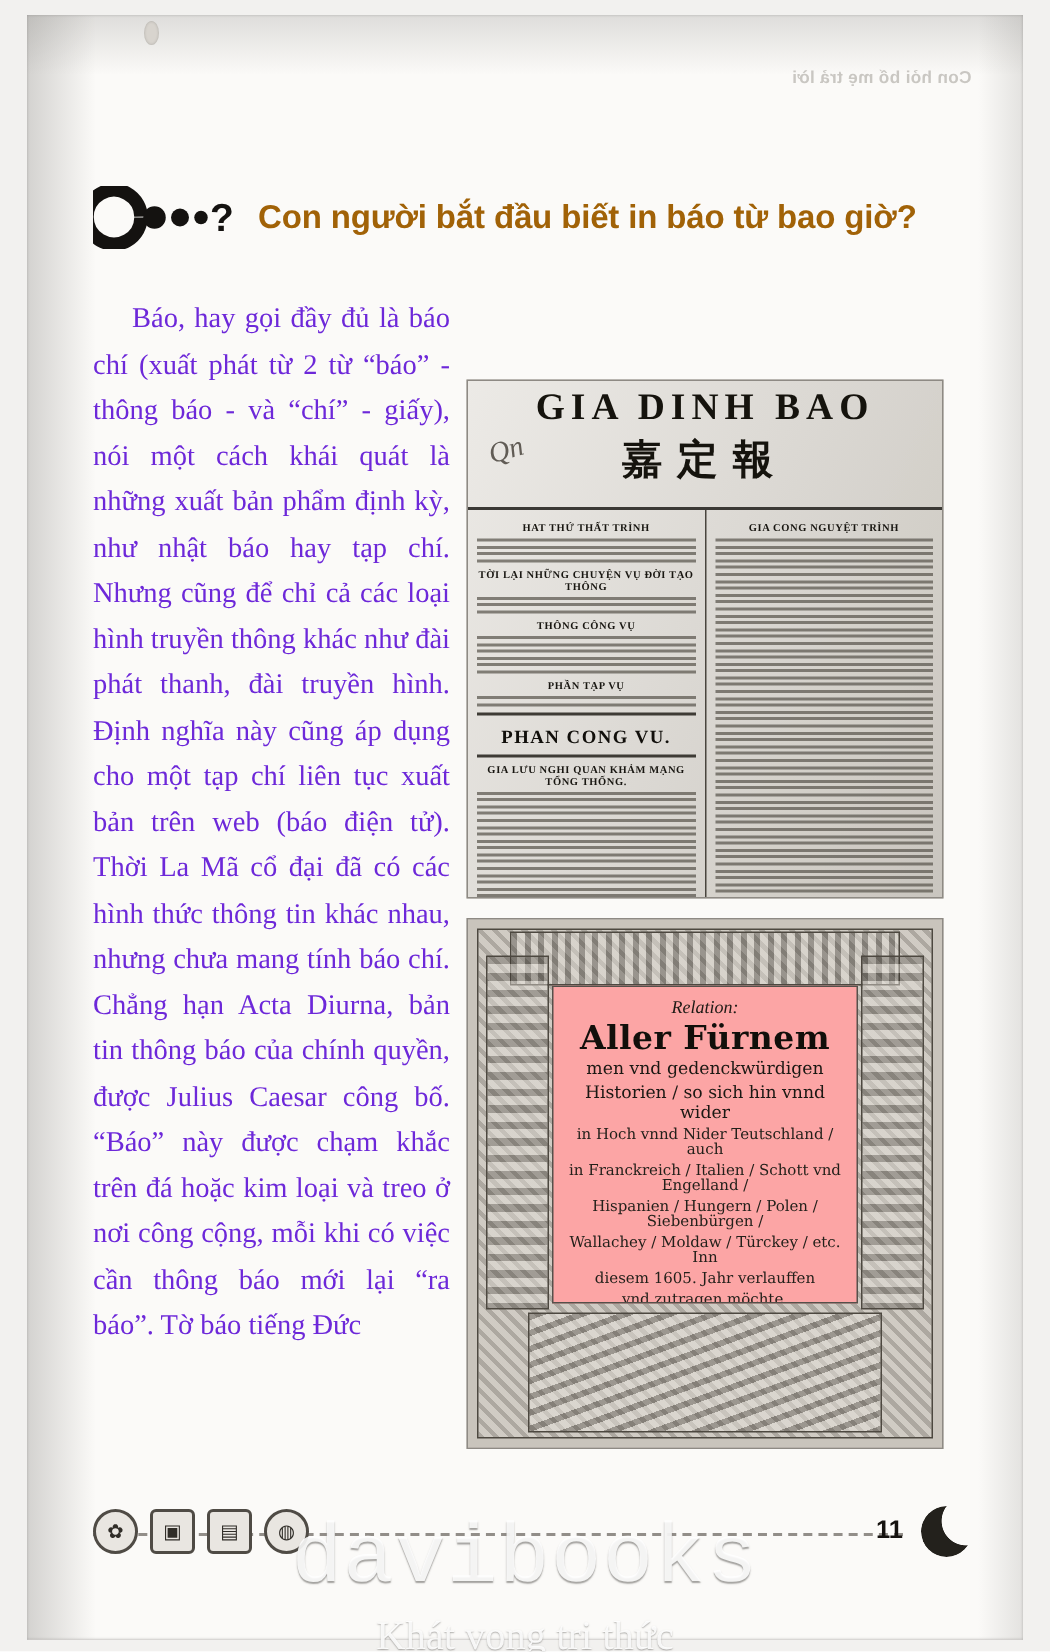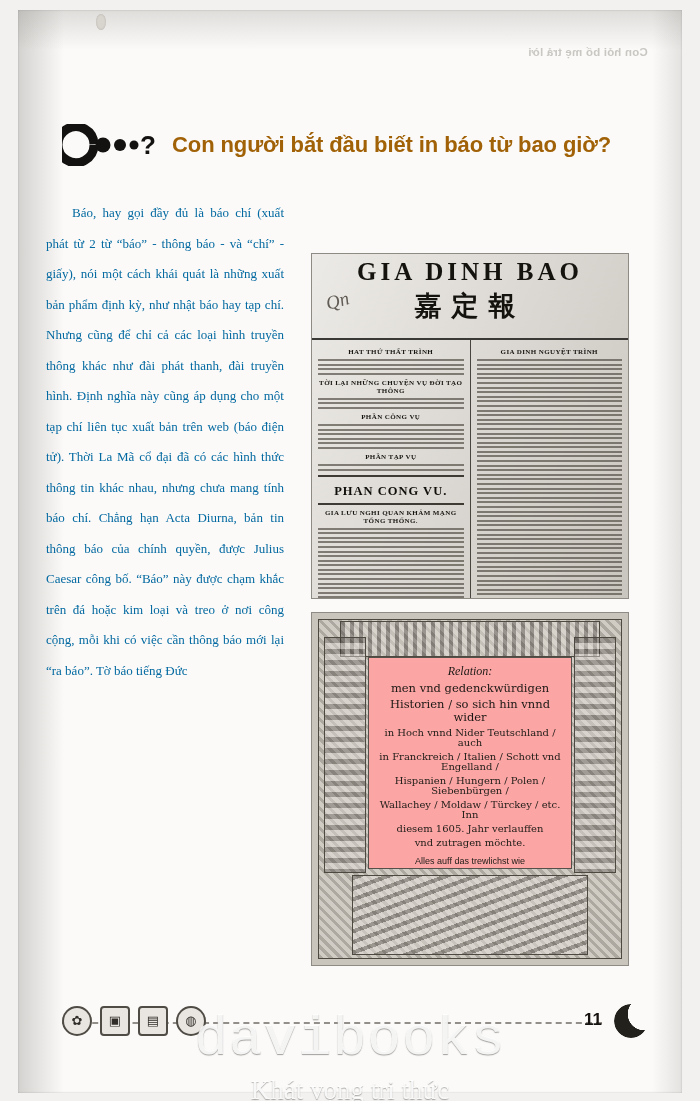--- a/index.html
+++ b/index.html
@@ -101,26 +101,26 @@
     font-weight: 700;
     font-size: 22px;
     color: #a16207;
     letter-spacing: -0.1px;
     white-space: nowrap;
   }
 
   
   .body-col {
     position: absolute;
-    left: 46px;
+    left: 62px;
     top: 198px;
     width: 238px;
-    font-size: 13px;
+    font-size: 19px;
     line-height: 30.5px;
-    color: #0369a1;
+    color: #6d28d9;
     text-align: justify;
     text-justify: inter-word;
     font-family: "Liberation Serif", serif;
   }
   .body-col p {
     margin: 0;
     text-indent: 26px;
   }
 
   
@@ -442,21 +442,21 @@
         <div class="news-col">
           <div class="tinyhead">HAT THỨ THẤT TRÌNH</div>
           <div class="tinyline"></div>
             <div class="tinyline"></div>
             <div class="tinyline"></div>
             <div class="tinyline"></div>
           <div class="tinyhead">TỜI LẠI NHỮNG CHUYỆN VỤ ĐỜI TẠO THÔNG</div>
           <div class="tinyline"></div>
             <div class="tinyline"></div>
             <div class="tinyline"></div>
-          <div class="tinyhead">PHẦN CÔNG VỤ</div>
+          <div class="tinyhead">THÔNG CÔNG VỤ</div>
           <div class="tinyline"></div>
             <div class="tinyline"></div>
             <div class="tinyline"></div>
             <div class="tinyline"></div>
           <div class="tinyline"></div>
             <div class="tinyline"></div>
           <div class="tinyhead">PHẦN TẠP VỤ</div>
           <div class="tinyline"></div>
             <div class="tinyline"></div>
           <div class="rule"></div>
@@ -475,21 +475,21 @@
             <div class="tinyline"></div>
             <div class="tinyline"></div>
             <div class="tinyline"></div>
           <div class="tinyline"></div>
             <div class="tinyline"></div>
             <div class="tinyline"></div>
             <div class="tinyline"></div>
 
         </div>
         <div class="news-col">
-          <div class="tinyhead">GIA DINH NGUYỆT TRÌNH</div>
+          <div class="tinyhead">GIA CONG NGUYỆT TRÌNH</div>
           <div class="tinyline"></div>
             <div class="tinyline"></div>
             <div class="tinyline"></div>
             <div class="tinyline"></div>
           <div class="tinyline"></div>
             <div class="tinyline"></div>
             <div class="tinyline"></div>
             <div class="tinyline"></div>
           <div class="tinyline"></div>
             <div class="tinyline"></div>
@@ -541,20 +541,21 @@
   </div>
 
   <div class="figure" id="fig-relation">
     <div class="relation">
       <div class="rel-frame"></div>
       <div class="rel-pediment"></div>
       <div class="rel-col-l"></div>
       <div class="rel-col-r"></div>
       <div class="rel-inner">
         <div class="rel-lbl">Relation:</div>
+        <div class="rel-big">Aller Fürnem</div>
         <div class="rel-mid">men vnd gedenckwürdigen</div>
         <div class="rel-mid">Historien / so sich hin vnnd wider</div>
         <div class="rel-small">in Hoch vnnd Nider Teutschland / auch</div>
         <div class="rel-small">in Franckreich / Italien / Schott vnd Engelland /</div>
         <div class="rel-small">Hispanien / Hungern / Polen / Siebenbürgen /</div>
         <div class="rel-small">Wallachey / Moldaw / Türckey / etc. Inn</div>
         <div class="rel-small">diesem 1605. Jahr verlauffen</div>
         <div class="rel-small">vnd zutragen möchte.</div>
         <div class="rel-foot">Alles auff das trewlichst wie</div>
 

